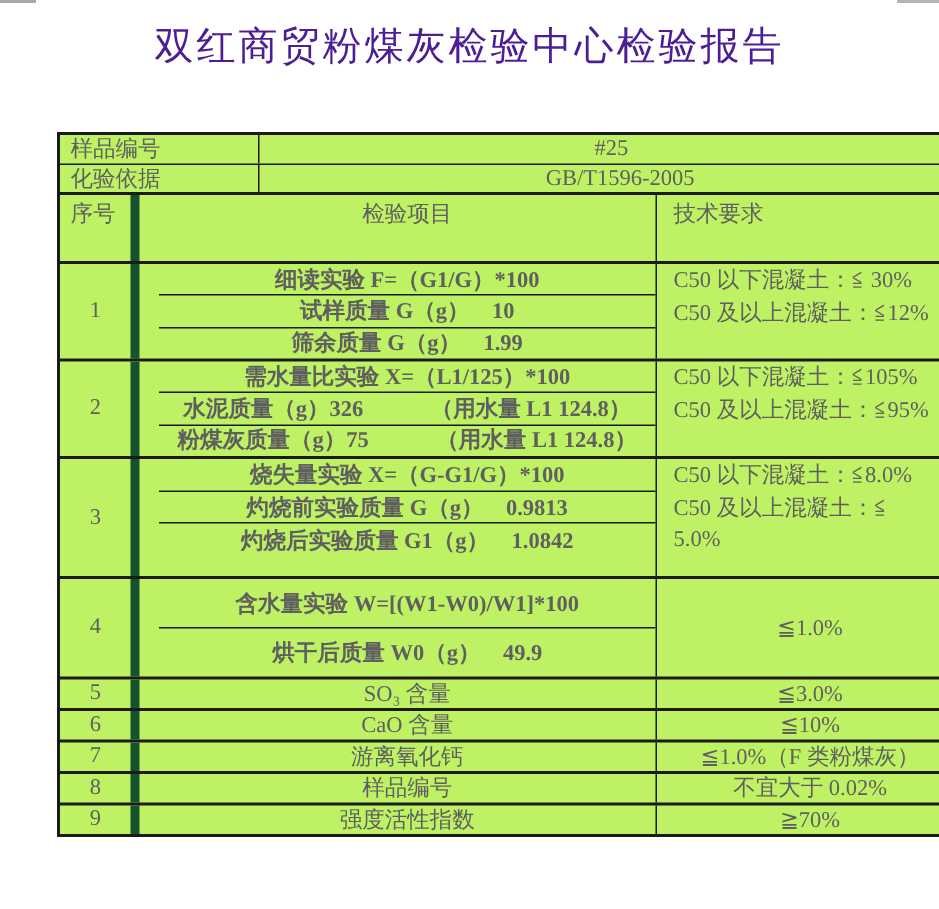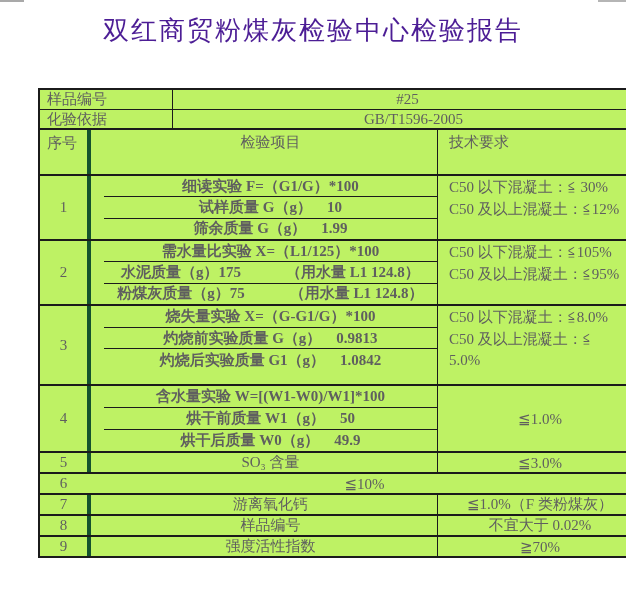--- a/index.html
+++ b/index.html
@@ -26,21 +26,21 @@
   
   .info-row{height:19px;}
   .info-row + .info-row{border-top:1px solid #1b1b1b;gap:12px;}
   .info-label{
     width:133px;border-right:1px solid #1b1b1b;
     display:flex;align-items:center;padding-left:7px;
   }
   .info-value{flex:1;display:flex;align-items:center;justify-content:center;}
   
   .c1{width:47px;font-family:Liberation Serif, serif;}
-  .c2{width:351px;border-left:4px solid #14532d;border-right:1px solid #1b1b1b;padding-left:13px;}
+  .c2{width:351px;border-left:6px solid #14532d;border-right:1px solid #1b1b1b;padding-left:13px;}
   .c3{flex:1;}
   
   .head-row{height:46px;border-top:2px solid #1b1b1b;}
   .head-seq{padding:3px 4px 0 7px;line-height:20px;}
   .head-item{text-align:center;padding-top:3px;}
   .head-req{padding:3px 0 0 11px;}
   
   .section-row{border-top:2px solid #1b1b1b;}
   .h65{height:65px;}
   .h80{height:80px;}
@@ -99,21 +99,21 @@
       <div class="sub">筛余质量 G（g）　1.99</div>
     </div>
     <div class="c3 req-left">C50 以下混凝土：≦ 30%
 C50 及以上混凝土：≦12%</div>
   </div>
 
   <div class="trow section-row h65">
     <div class="c1 seq-cell">2</div>
     <div class="c2 subcol">
       <div class="sub">需水量比实验 X=（L1/125）*100</div>
-      <div class="sub">水泥质量（g）175　　　（用水量 L1 124.8）</div>
+      <div class="sub">水泥质量（g）326　　　（用水量 L1 124.8）</div>
       <div class="sub">粉煤灰质量（g）75　　　（用水量 L1 124.8）</div>
     </div>
     <div class="c3 req-left">C50 以下混凝土：≦105%
 C50 及以上混凝土：≦95%</div>
   </div>
 
   <div class="trow section-row h80">
     <div class="c1 seq-cell">3</div>
     <div class="c2 subcol">
       <div class="sub fixed21">烧失量实验 X=（G-G1/G）*100</div>
@@ -122,33 +122,33 @@
     </div>
     <div class="c3 req-left">C50 以下混凝土：≦8.0%
 C50 及以上混凝土：≦
 5.0%</div>
   </div>
 
   <div class="trow section-row h67">
     <div class="c1 seq-cell">4</div>
     <div class="c2 subcol">
       <div class="sub">含水量实验 W=[(W1-W0)/W1]*100</div>
-      <div class="sub">烘干前质量 W1（g）　50</div>
       <div class="sub">烘干后质量 W0（g）　49.9</div>
     </div>
     <div class="c3 req-center">≦1.0%</div>
   </div>
 
   <div class="trow simple-row">
     <div class="c1 seq-cell">5</div>
     <div class="c2 item-center">SO₃ 含量</div>
     <div class="c3 req-center">≦3.0%</div>
   </div>
   <div class="trow simple-row">
     <div class="c1 seq-cell">6</div>
+    <div class="c2 item-center">CaO 含量</div>
     <div class="c3 req-center">≦10%</div>
   </div>
   <div class="trow simple-row">
     <div class="c1 seq-cell">7</div>
     <div class="c2 item-center">游离氧化钙</div>
     <div class="c3 req-center">≦1.0%（F 类粉煤灰）</div>
   </div>
   <div class="trow simple-row">
     <div class="c1 seq-cell">8</div>
     <div class="c2 item-center">样品编号</div>

